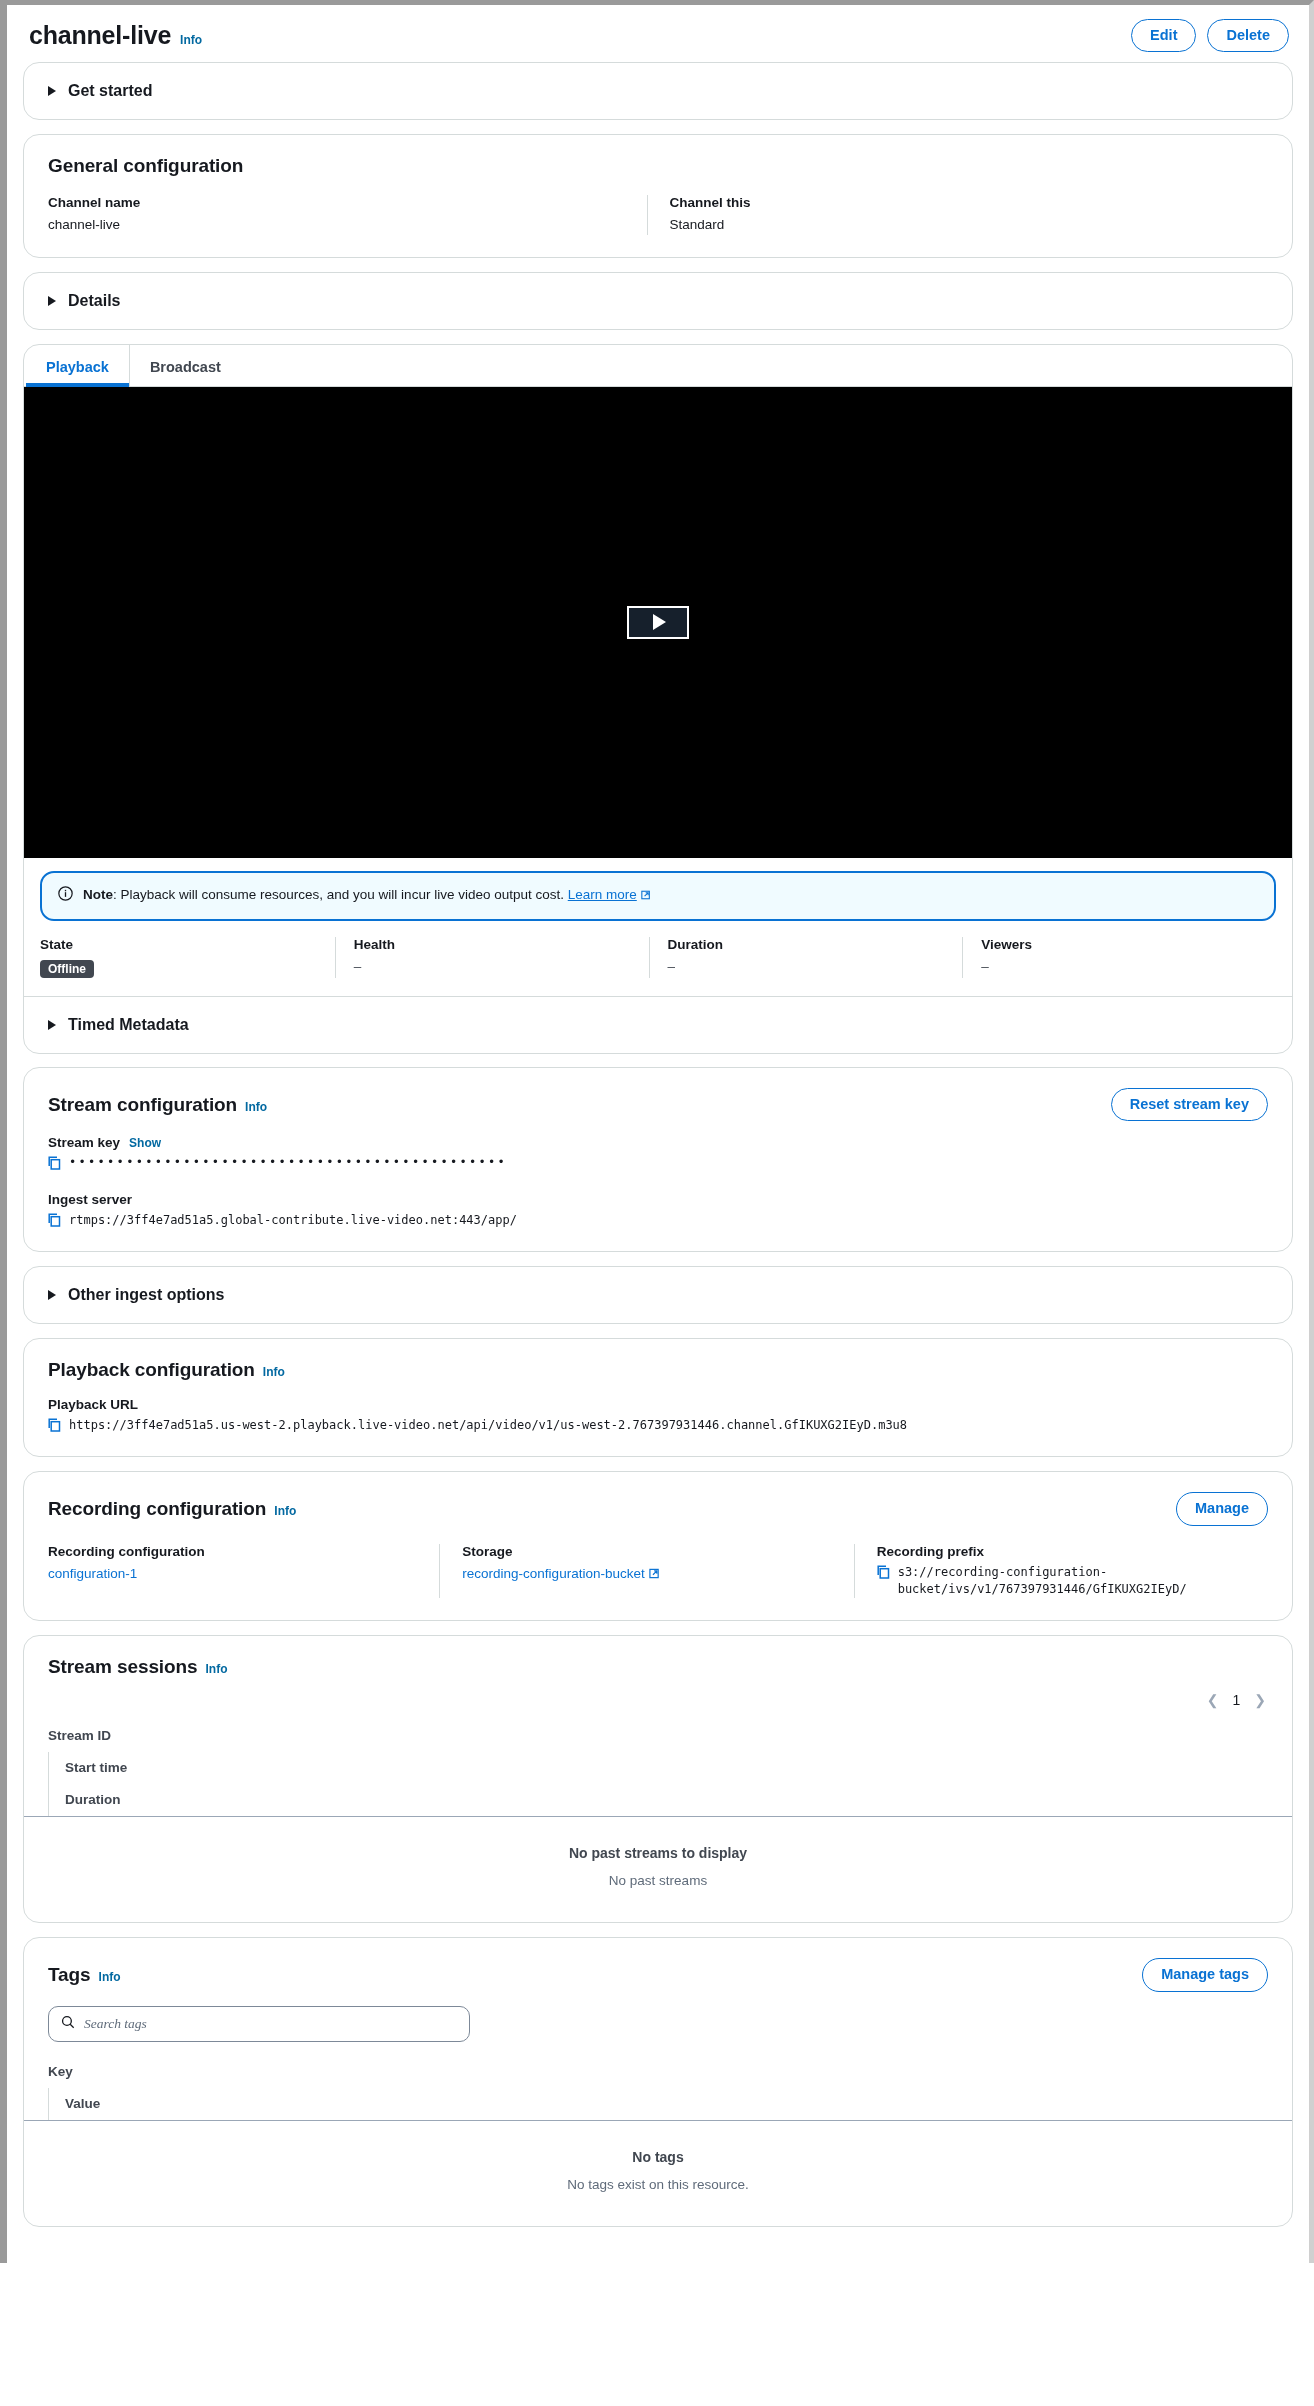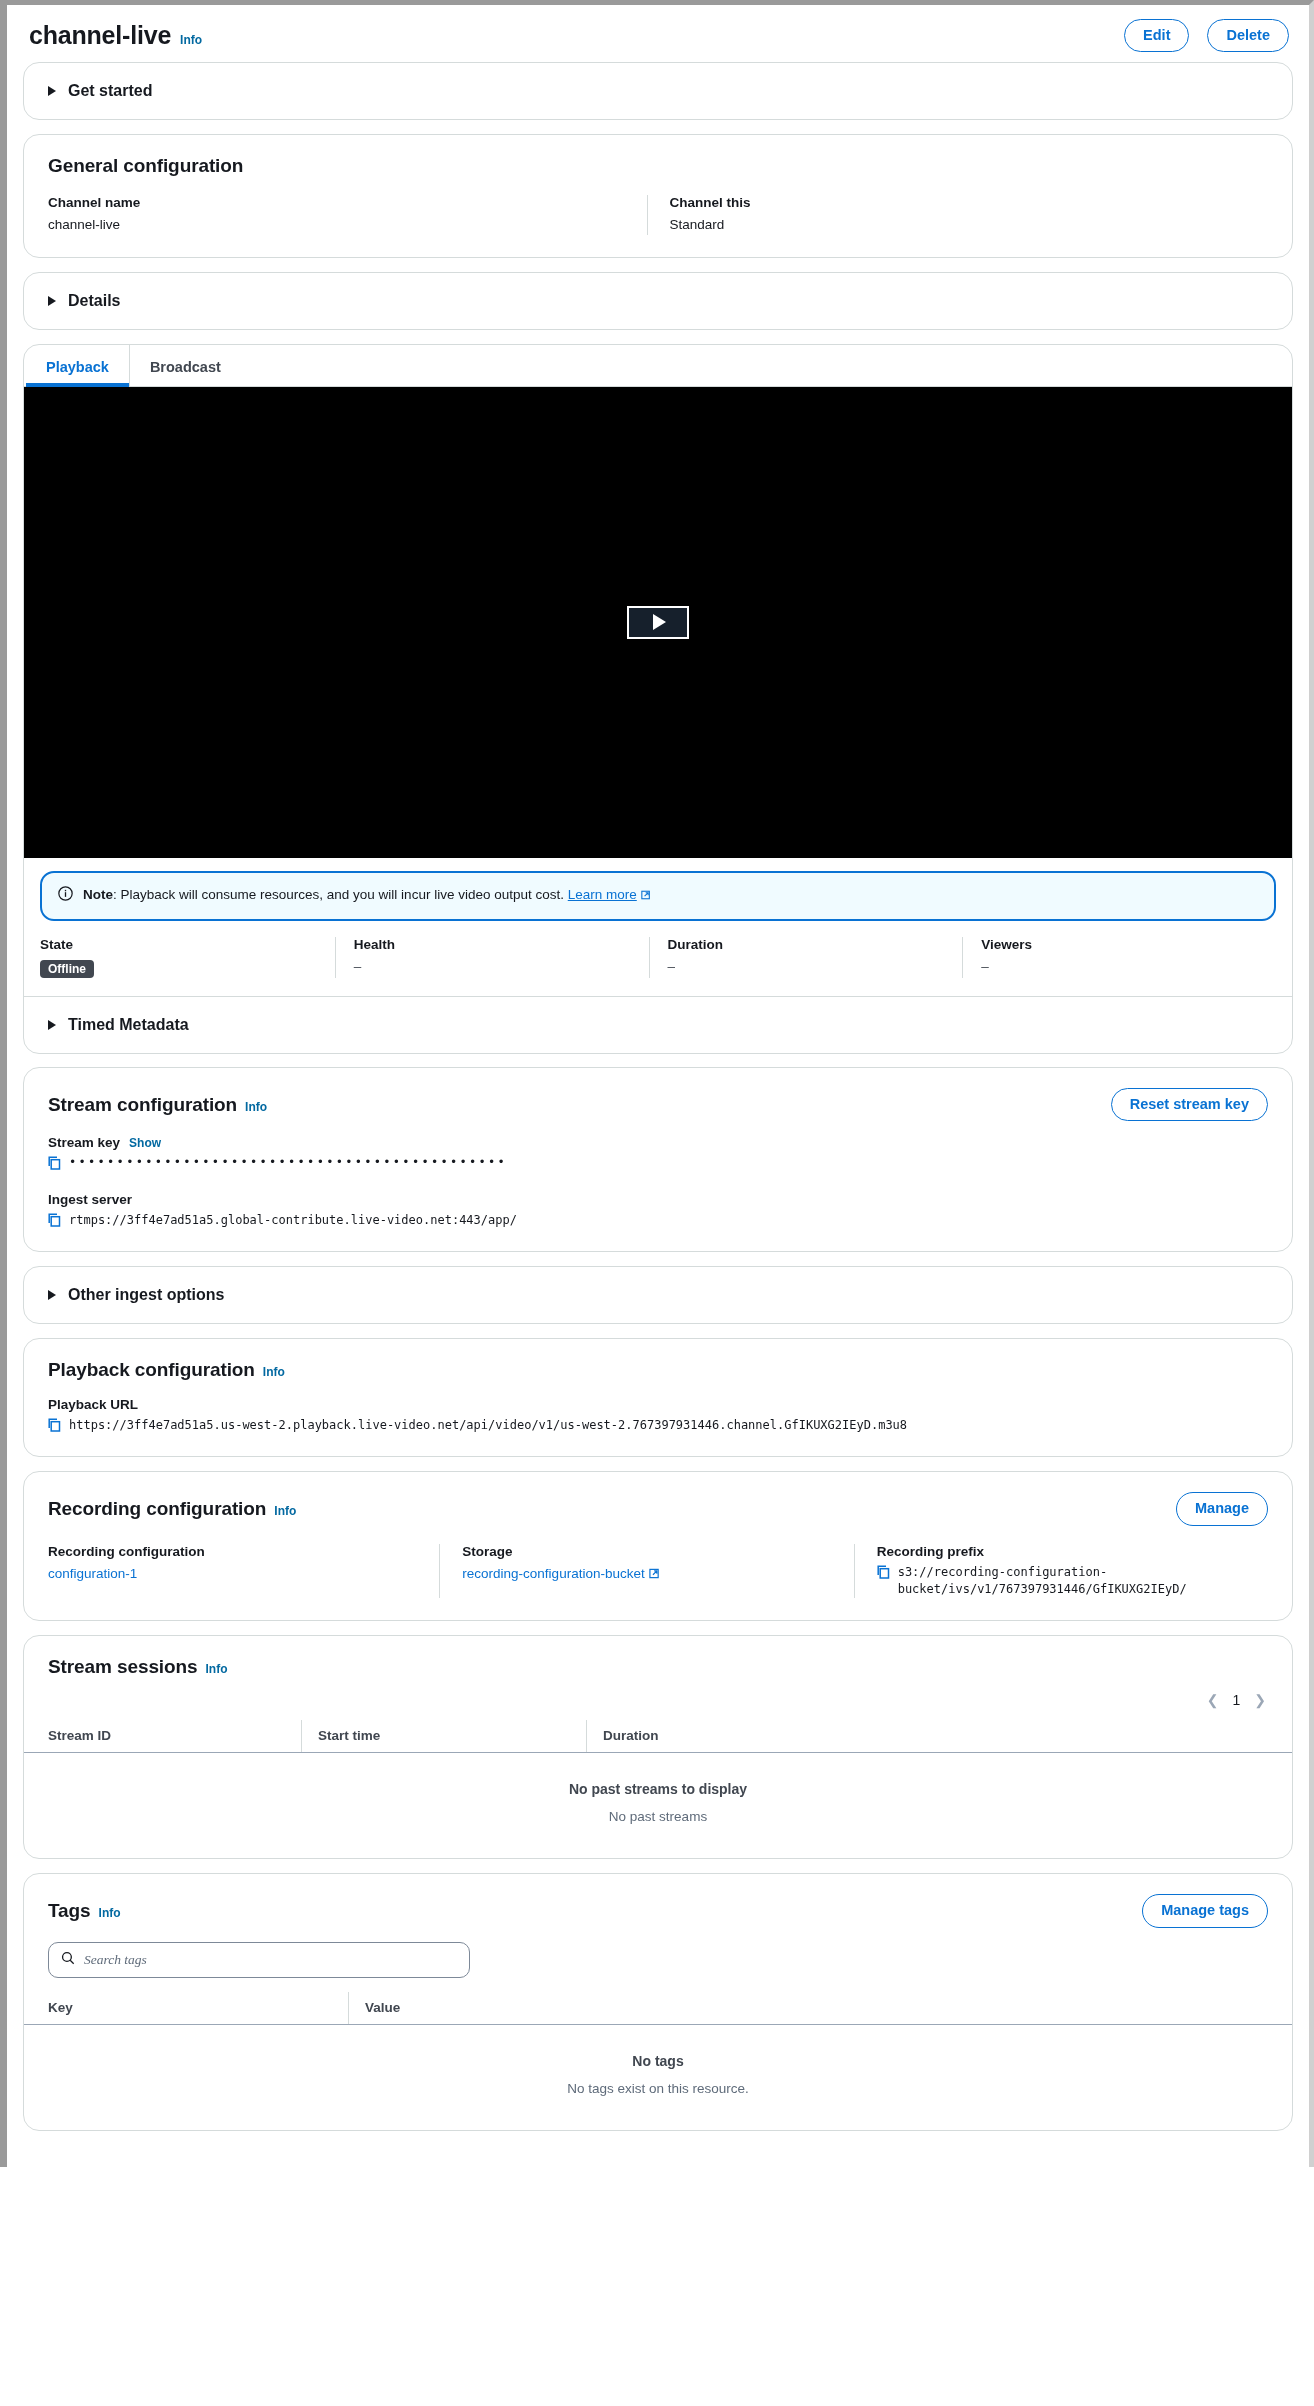--- a/index.html
+++ b/index.html
@@ -23,21 +23,21 @@
     display: flex;
     align-items: center;
     justify-content: space-between;
     padding: 14px 4px 10px 6px;
   }
   .title-wrap { display: flex; align-items: baseline; gap: 9px; }
   .page-title { font-size: 25px; font-weight: 700; letter-spacing: -.2px; }
   .info-link {
     font-size: 12px; color: #0369a1; font-weight: 700; text-decoration: none;
   }
-  .header-actions { display: flex; gap: 18px; }
+  .header-actions { display: flex; gap: 11px; }
   .btn-normal {
     border: 1.6px solid #0972d3;
     color: #0972d3;
     background: #fff;
     border-radius: 18px;
     padding: 7px 18px;
     font-size: 14.5px;
     font-weight: 700;
     font-family: "Liberation Sans", sans-serif;
     cursor: pointer;
@@ -199,20 +199,21 @@
     letter-spacing: 2.3px;
     color: #16191f;
   }
 
   
   .table-head {
     display: flex;
     padding: 0 24px;
     border-bottom: 1px solid #9ba7b6;
     margin: 0 0 0 0;
+    flex-direction: column;
   }
   .th {
     font-size: 13.5px;
     font-weight: 700;
     color: #414750;
     padding: 8px 0 9px 0;
   }
   .th + .th { border-left: 1px solid #d5dbdb; padding-left: 16px; }
   .empty-state {
     text-align: center;

